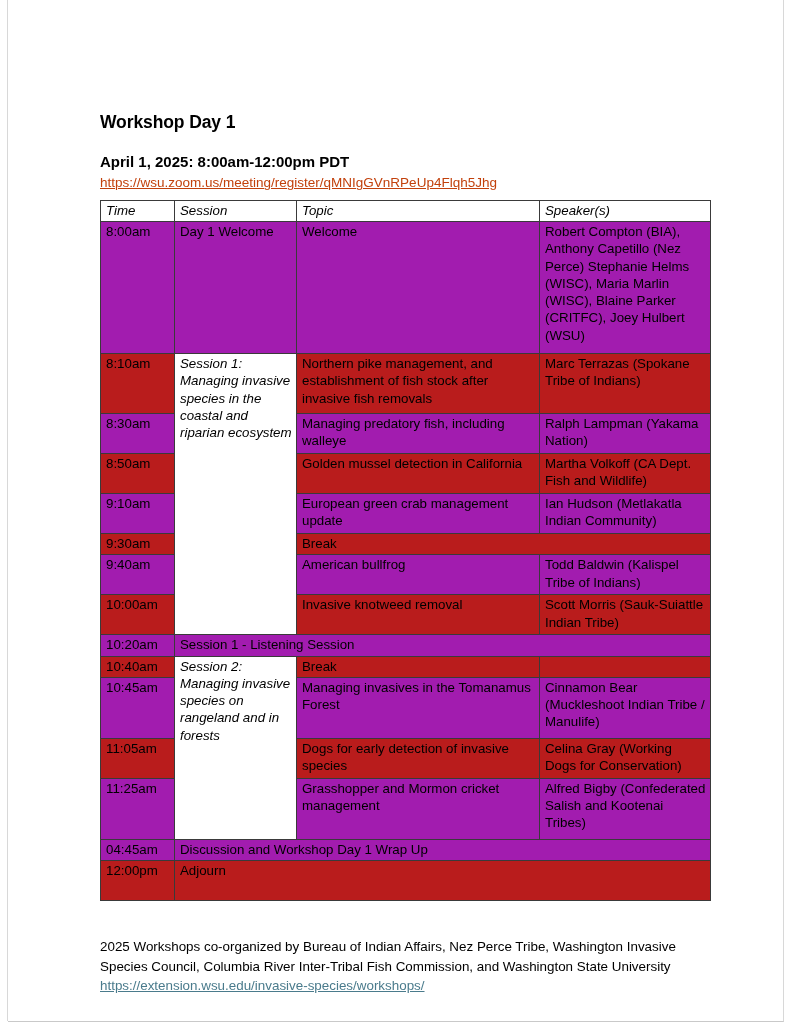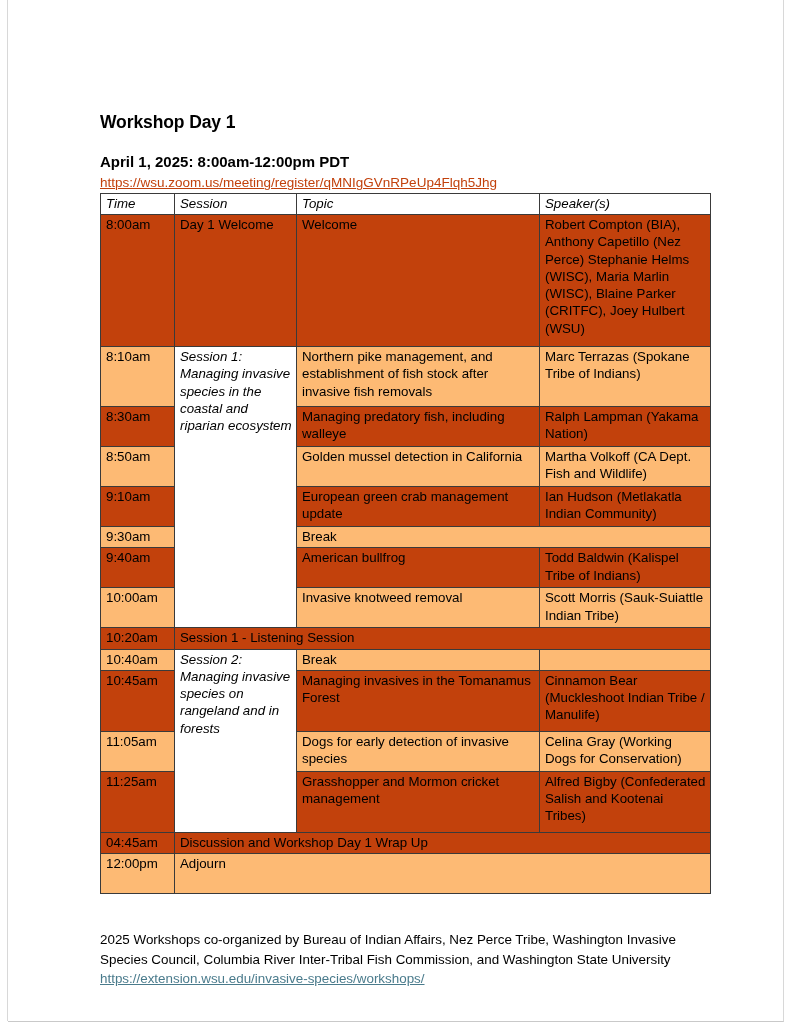--- a/index.html
+++ b/index.html
@@ -62,41 +62,42 @@
     color: #c2410c;
     text-decoration: underline;
     margin: 2px 0 0 0;
   }
 
   
   table.agenda {
     border-collapse: collapse;
     table-layout: fixed;
     width: 610px;
+    margin-top: 7px;
     font-size: 13.3px;
   }
   table.agenda td, table.agenda th {
     border: 1px solid #3a3a3a;
     vertical-align: top;
     padding: 1px 4px 2px 5px;
     line-height: 1.30;
     color: #000;
     font-weight: normal;
     text-align: left;
   }
   table.agenda th {
     font-style: italic;
   }
   .c-time  { width: 74px; }
   .c-sess  { width: 122px; }
   .c-topic { width: 243px; }
   .c-spk   { width: 171px; }
 
-  .shade { background: #fdba74; }
-  .white { background: #c2410c; }
+  .shade { background: #b91c1c; }
+  .white { background: #a21caf; }
 
   td.sessioncell {
     text-align: center;
     font-style: italic;
     vertical-align: middle;
     background: #ffffff;
     padding-left: 3px;
     padding-right: 3px;
   }
 

